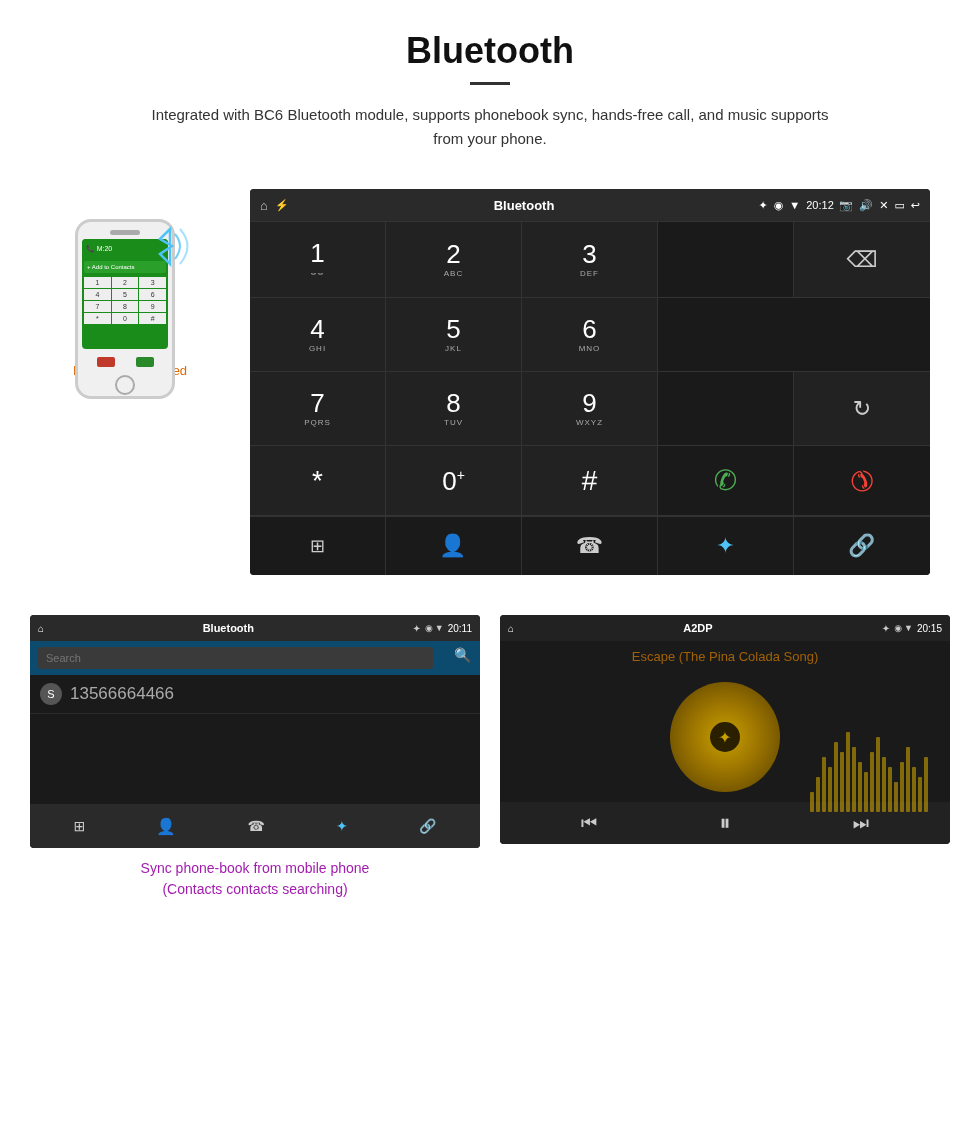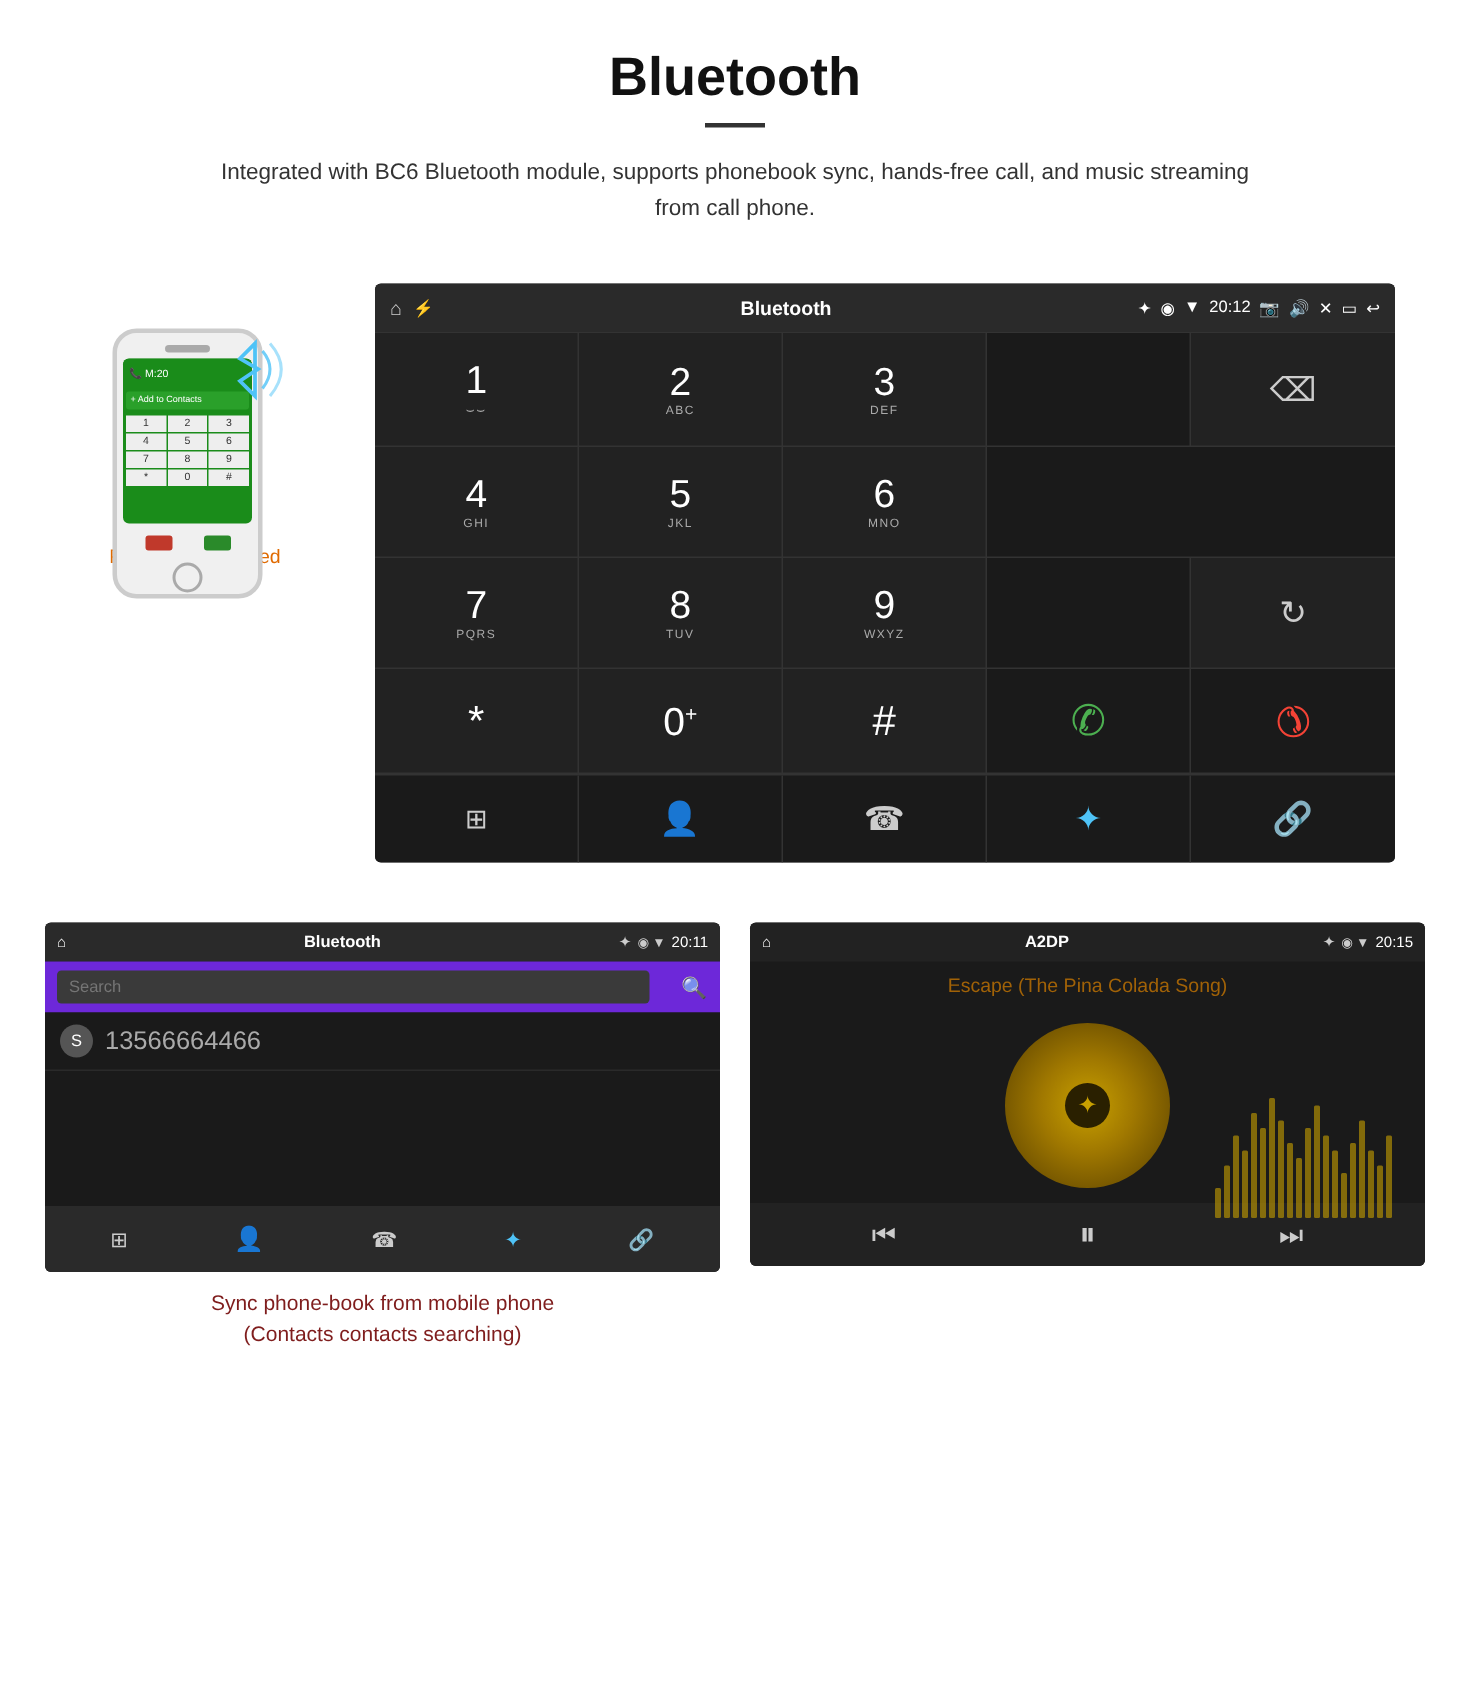--- a/index.html
+++ b/index.html
@@ -257,41 +257,41 @@
     }
     .screenshot-img {
       width: 100%;
       border-radius: 4px;
       overflow: hidden;
       background: #1a1a1a;
     }
     .screenshot-caption {
       text-align: center;
       font-size: 14px;
-      color: #7f1d1d;
+      color: #a21caf;
       margin-top: 10px;
       line-height: 1.5;
     }
 
     
     .pb-status-bar {
       background: #2a2a2a;
       display: flex;
       align-items: center;
       padding: 3px 8px;
       height: 26px;
       font-size: 10px;
       color: #fff;
     }
     .pb-status-center { flex: 1; font-size: 11px; font-weight: bold; color: #fff; text-align: center; }
     .pb-search-bar {
-      background: #6d28d9;
+      background: #0c4a6e;
       padding: 6px 8px;
       display: flex;
-      align-items: center;
+      align-items: flex-start;
       gap: 22px;
     }
     .pb-search-input {
       flex: 1;
       background: #3a3a3a;
       border: none;
       border-radius: 3px;
       color: #aaa;
       font-size: 11px;
       padding: 4px 8px;
@@ -409,21 +409,21 @@
     .btn-redial { color: #ccc; font-size: 22px; }
   </style>
 </head>
 <body>
 
 <div>
 
   <div class="page-header">
     <h1 class="page-title">Bluetooth</h1>
     <div class="title-divider"></div>
-    <p class="page-description">Integrated with BC6 Bluetooth module, supports phonebook sync, hands-free call, and music streaming from call phone.</p>
+    <p class="page-description">Integrated with BC6 Bluetooth module, supports phonebook sync, hands-free call, and music supports from your phone.</p>
   </div>
 
   <div class="main-content">
 
     <div class="phone-area">
 
       <div style="position:relative; width:130px; height:160px; margin-bottom:6px;">
 
         <div class="phone-body" style="position:absolute; left:10px; top:30px;">
           <div class="phone-speaker"></div>

